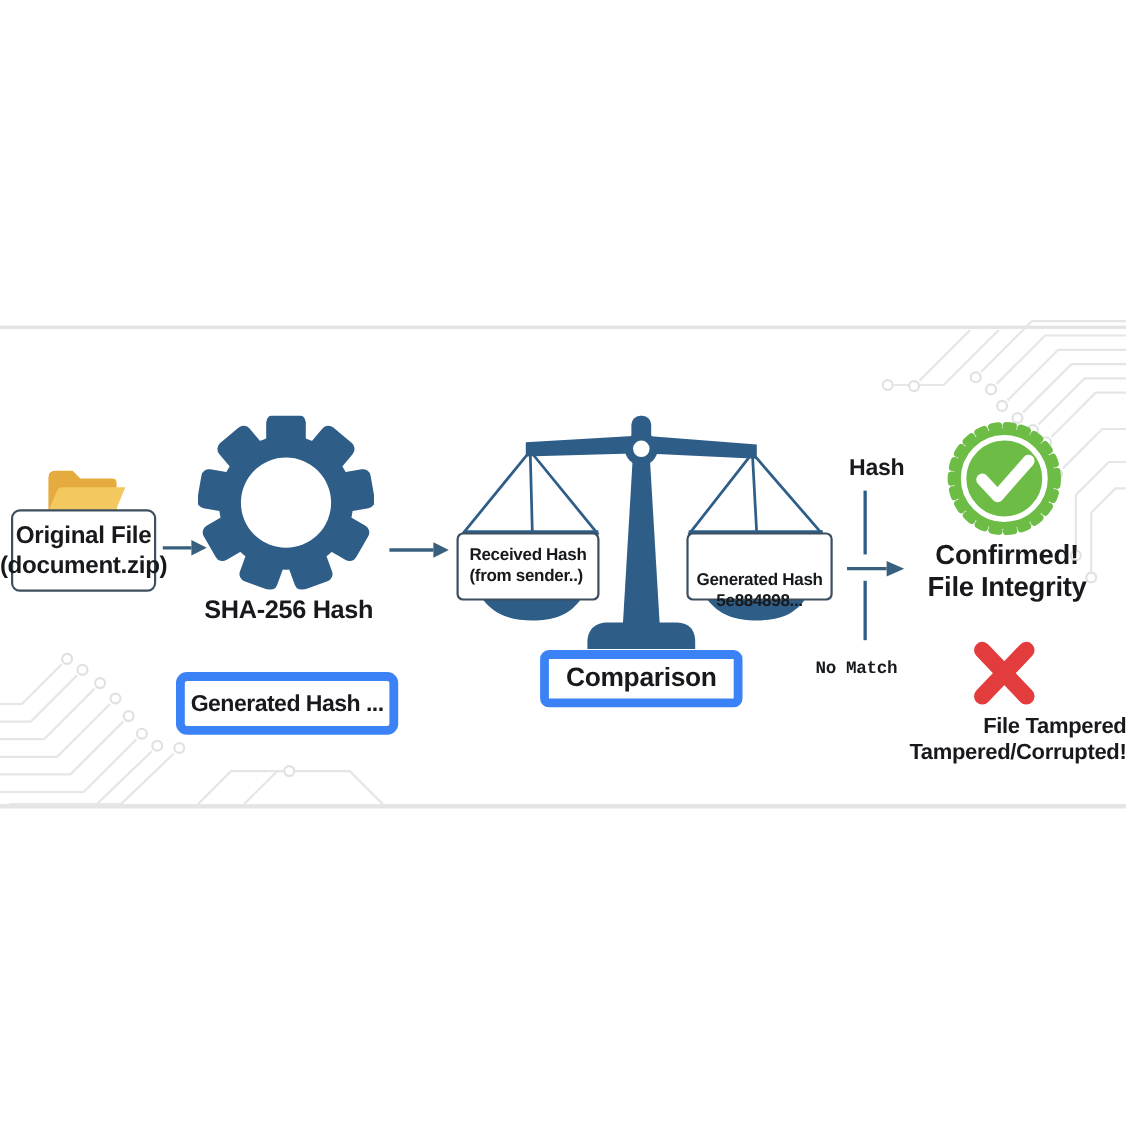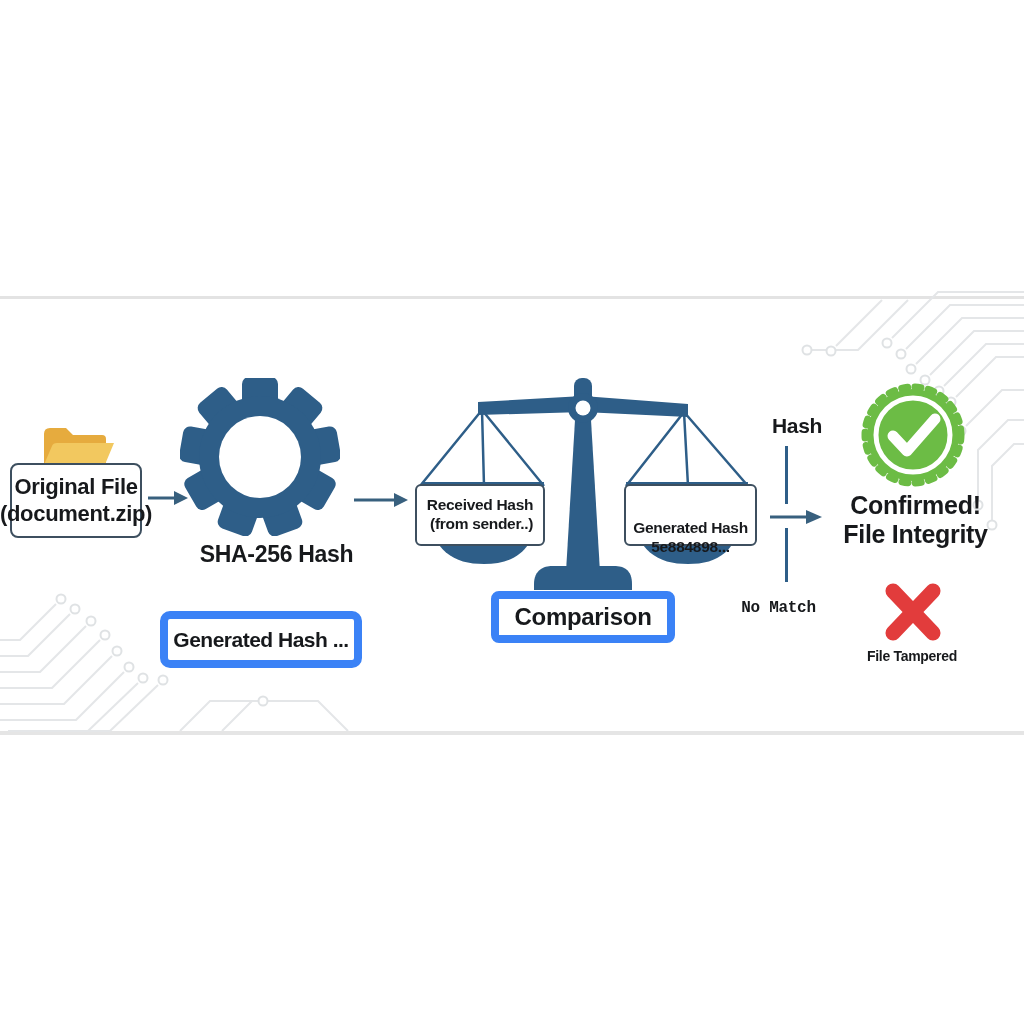--- a/index.html
+++ b/index.html
@@ -108,21 +108,21 @@
         <rect x="-18" y="-80" width="36" height="42" rx="7" transform="rotate(200)"></rect>
         <rect x="-18" y="-80" width="36" height="42" rx="7" transform="rotate(240)"></rect>
         <rect x="-18" y="-80" width="36" height="42" rx="7" transform="rotate(280)"></rect>
         <rect x="-18" y="-80" width="36" height="42" rx="7" transform="rotate(320)"></rect>
       </g>
       <circle r="61"></circle>
       <circle r="41" fill="#ffffff"></circle>
     </g>
   </svg>
 
-  <div class="abs txt" style="left:184px;top:540px;width:185px;font-size:23px;line-height:1.25;">
+  <div class="abs txt" style="left:170px;top:540px;width:185px;font-size:23px;line-height:1.25;">
     <div>SHA-256 Hash</div>
   </div>
 
   <div class="abs box blue-border" style="left:160px;top:611px;width:202px;height:57px;border-radius:10px;">
     <div class="txt" style="font-size:21px;letter-spacing:-0.5px;">Generated Hash ...</div>
   </div>
 
   <svg class="abs" style="left:352px;top:490px;" width="56" height="20" viewBox="0 0 56 20">
     <line x1="2" y1="10" x2="42" y2="10" stroke="#38607e" stroke-width="3"></line>
     <polygon points="42,3 56,10 42,17" fill="#38607e"></polygon>
@@ -139,21 +139,21 @@
     </g>
     <g stroke="#2e5e88" stroke-width="2.5" fill="none">
       <path d="M84,38 L22,114 M84,38 L86,114 M84,38 L146,114"></path>
       <path d="M286,40 L228,114 M286,40 L290,114 M286,40 L350,114"></path>
     </g>
     <circle cx="185" cy="36" r="15" fill="#2e5e88"></circle>
     <circle cx="185" cy="36" r="7.5" fill="#ffffff"></circle>
   </svg>
 
   <div class="abs box navy-border" style="left:415px;top:484px;width:130px;height:62px;border-radius:6px;">
-    <div class="small-label" style="text-align:right;">
+    <div class="small-label" style="text-align:left;">
       <div>Received Hash</div>
       <div>(from sender..)</div>
     </div>
   </div>
 
   <div class="abs box navy-border" style="left:624px;top:484px;width:133px;height:62px;border-radius:6px;">
     <div class="small-label" style="text-align:center;margin-top:46px;">
       <div>Generated Hash</div>
       <div>5e884898...</div>
     </div>
@@ -186,17 +186,18 @@
     <div>File Integrity</div>
   </div>
 
   <svg class="abs" style="left:882px;top:582px;" width="62" height="60" viewBox="0 0 62 60">
     <g stroke="#e23c3c" stroke-width="15" stroke-linecap="round">
       <line x1="11" y1="9" x2="51" y2="51"></line>
       <line x1="51" y1="9" x2="11" y2="51"></line>
     </g>
   </svg>
 
-  <div class="abs txt" style="left:800px;top:648px;width:224px;font-size:14px;line-height:1.2;">
+  <div class="abs txt" style="left:800px;top:648px;width:224px;font-size:20px;line-height:1.2;text-align:right;">
     <div>File Tampered</div>
+    <div>Tampered/Corrupted!</div>
   </div>
 
 </div>
 
 </body></html>

